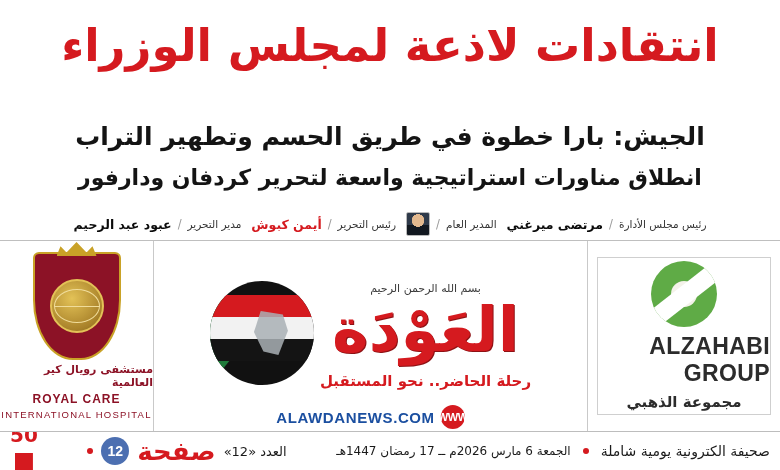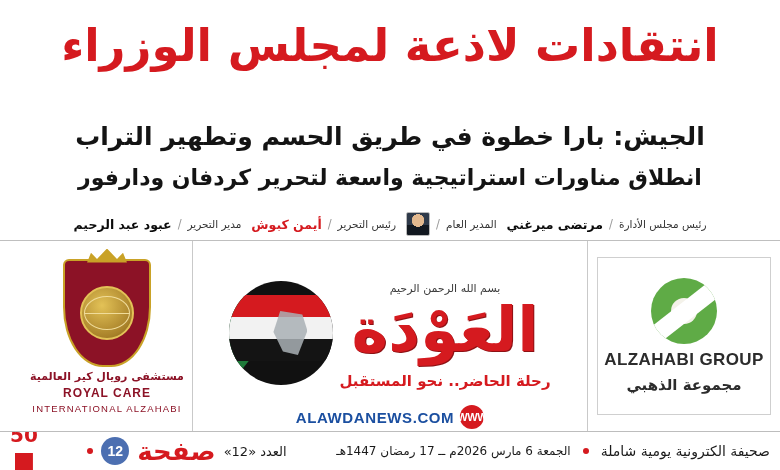--- a/index.html
+++ b/index.html
@@ -190,41 +190,42 @@
     content: "";
     position: absolute;
     left: -10px;
     top: 24px;
     width: 90px;
     height: 18px;
     background: #ffffff;
     transform: rotate(-38deg);
   }
   .ad-title {
-    font-size: 17px;
+    font-size: 23px;
     font-weight: bold;
     color: #2c2c2c;
     letter-spacing: 0.4px;
     font-family: "Liberation Sans", sans-serif;
   }
   .ad-title-ar {
     font-size: 15px;
     font-weight: bold;
     color: #2c2c2c;
     direction: rtl;
   }
 
   
   .hospital-box {
-    width: 193px;
+    width: 154px;
     height: 190px;
     box-sizing: border-box;
     border-right: 1px solid #c9c9c9;
     display: flex;
     align-items: center;
+    justify-content: center;
     background: #ffffff;
   }
   .hospital-inner {
     width: 170px;
     height: 170px;
     display: flex;
     flex-direction: column;
     align-items: center;
     justify-content: center;
     gap: 3px;
@@ -566,21 +567,21 @@
     </div>
 
     <div class="hospital-box">
       <div class="hospital-inner">
         <div class="crest">
           <div class="crown"></div>
           <div class="globe"></div>
         </div>
         <div class="hospital-ar">مستشفى رويال كير العالمية</div>
         <div class="hospital-en1">ROYAL CARE</div>
-        <div class="hospital-en2">INTERNATIONAL ALZAHABI</div>
+        <div class="hospital-en2">INTERNATIONAL HOSPITAL</div>
       </div>
     </div>
 
   </div>
 
   <div class="info-bar">
 
     <div class="info-right">
       <span class="descriptor">صحيفة الكترونية يومية شاملة</span>
       <span class="dot"></span>

